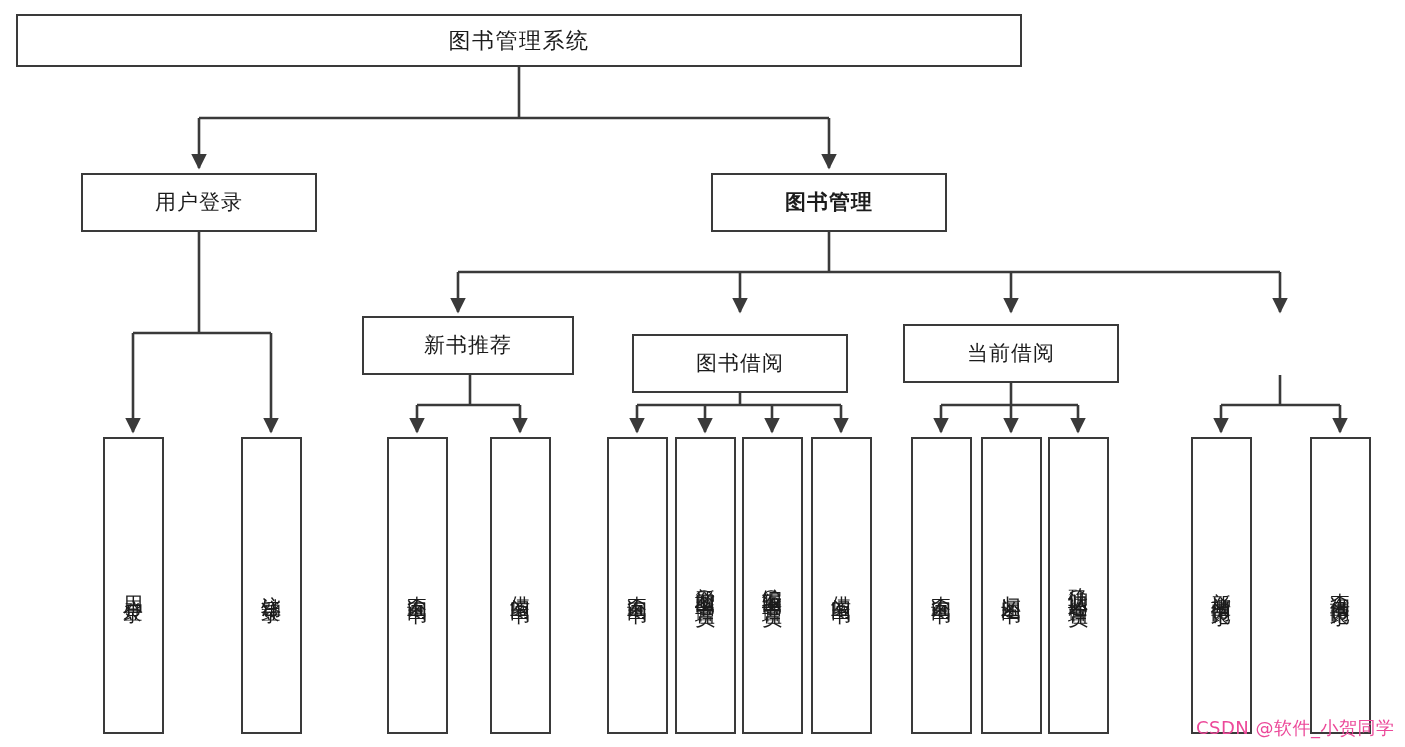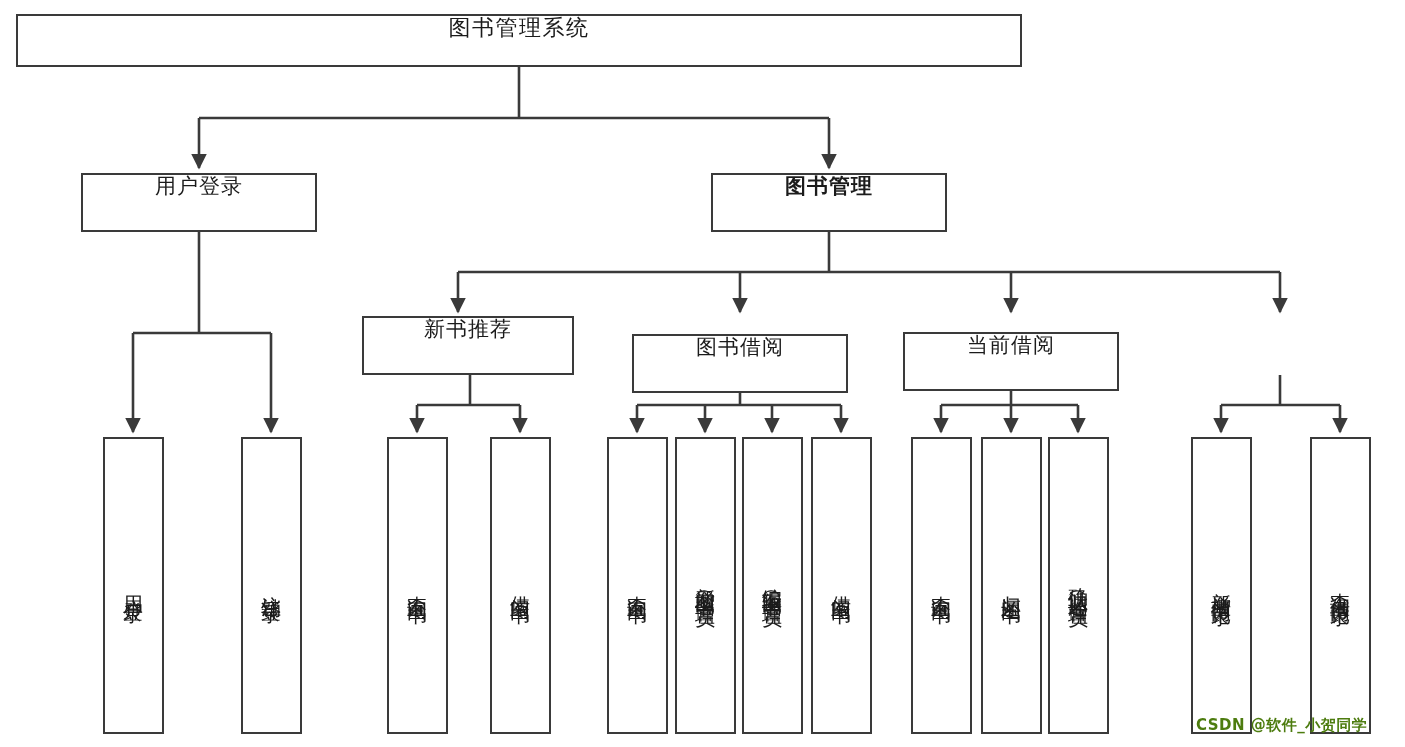--- a/index.html
+++ b/index.html
@@ -24,21 +24,21 @@
     height: 747px;
     pointer-events: none;
   }
   .node {
     position: absolute;
     box-sizing: border-box;
     border: 2px solid #3a3a3a;
     background: #ffffff;
     color: #1b1b1b;
     display: flex;
-    align-items: flex-start;
+    align-items: center;
     justify-content: center;
     text-align: center;
     line-height: 1.05;
   }
   .node.horiz {
     font-size: 21px;
     letter-spacing: 1px;
     padding: 0 6px;
   }
   .node.root {
@@ -54,26 +54,25 @@
   .node.leaf .vtext {
     writing-mode: vertical-rl;
     text-orientation: upright;
     letter-spacing: 3px;
     line-height: 1;
     display: block;
     white-space: nowrap;
   }
   .watermark {
     position: absolute;
-    font-size: 15px;
-    color: #4d7c0f;
+    font-size: 18px;
+    color: #ec4899;
     letter-spacing: 0.5px;
     white-space: nowrap;
     font-family: "DejaVu Sans", "Liberation Sans", sans-serif;
-    font-weight: bold;
   }
 </style>
 </head>
 <body>
 
 <div id="canvas">
 
   <svg class="edges" viewBox="0 0 1405 747" xmlns="http://www.w3.org/2000/svg">
     <defs>
       <marker id="arrow" viewBox="0 0 10 10" refX="9" refY="5" markerWidth="6" markerHeight="6" orient="auto-start-reverse">
@@ -136,21 +135,21 @@
   <div class="node horiz" style="left:711px; top:173px; width:236px; height:59px;font-weight:bold;">
     <span>图书管理</span>
   </div>
 
   <div class="node horiz" style="left:362px; top:316px; width:212px; height:59px;">
     <span>新书推荐</span>
   </div>
   <div class="node horiz" style="left:632px; top:316px; width:216px; height:59px;margin-top:18px;">
     <span>图书借阅</span>
   </div>
-  <div class="node horiz" style="left:903px; top:332px; width:216px; height:59px;">
+  <div class="node horiz" style="left:903px; top:324px; width:216px; height:59px;">
     <span>当前借阅</span>
   </div>
 
   <div class="node leaf" style="left:103px; top:437px; width:61px; height:297px;">
     <span class="vtext">用户登录</span>
   </div>
   <div class="node leaf" style="left:241px; top:437px; width:61px; height:297px;">
     <span class="vtext">注销登录</span>
   </div>
 

